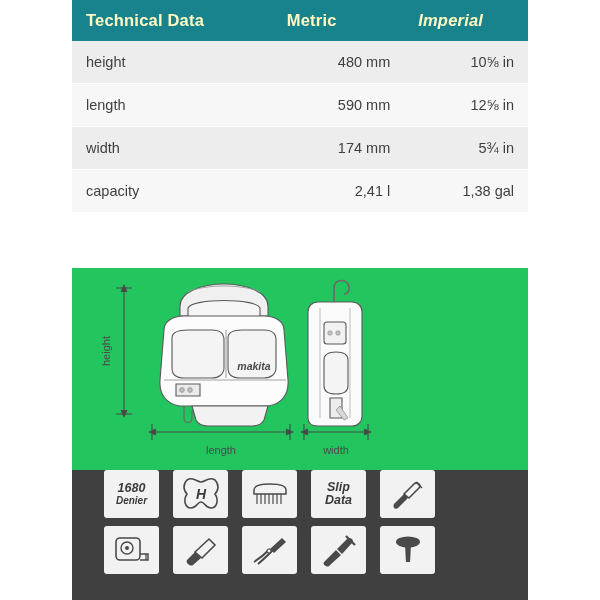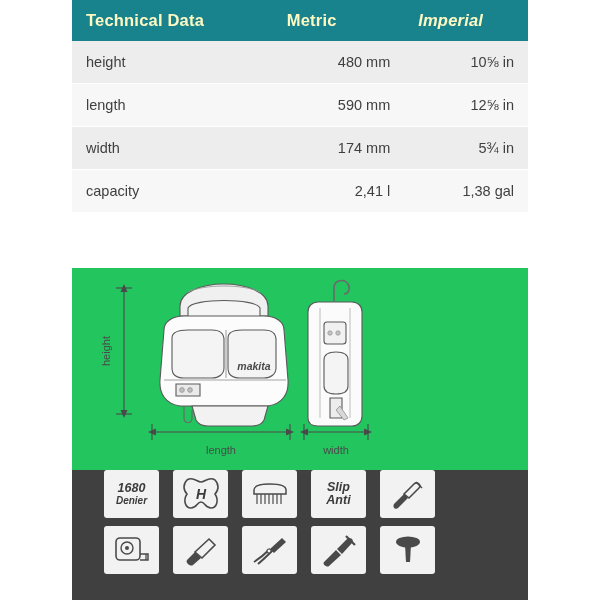--- a/index.html
+++ b/index.html
@@ -271,21 +271,21 @@
             <line x1="25" y1="18" x2="25" y2="28"></line>
             <line x1="29" y1="18" x2="29" y2="28"></line>
             <line x1="33" y1="18" x2="33" y2="28"></line>
           </g>
         </svg>
       </div>
 
       <div class="icon-box">
         <div class="icon-stack">
           <div class="txt-main">Slip</div>
-          <div class="txt-main">Anti</div>
+          <div class="txt-main">Data</div>
         </div>
       </div>
 
       <div class="icon-box">
         <svg width="44" height="36" viewBox="0 0 44 36">
           <path d="M8 28 L18 18 L22 22 L12 32 C10 34 6 32 8 28 Z" fill="#4a4a4a"></path>
           <path d="M18 18 L28 8 C31 5 36 9 33 12 L23 22 Z" fill="none" stroke="#4a4a4a" stroke-width="1.6"></path>
           <line x1="30" y1="6" x2="36" y2="12" stroke="#4a4a4a" stroke-width="1.4"></line>
         </svg>
       </div>

